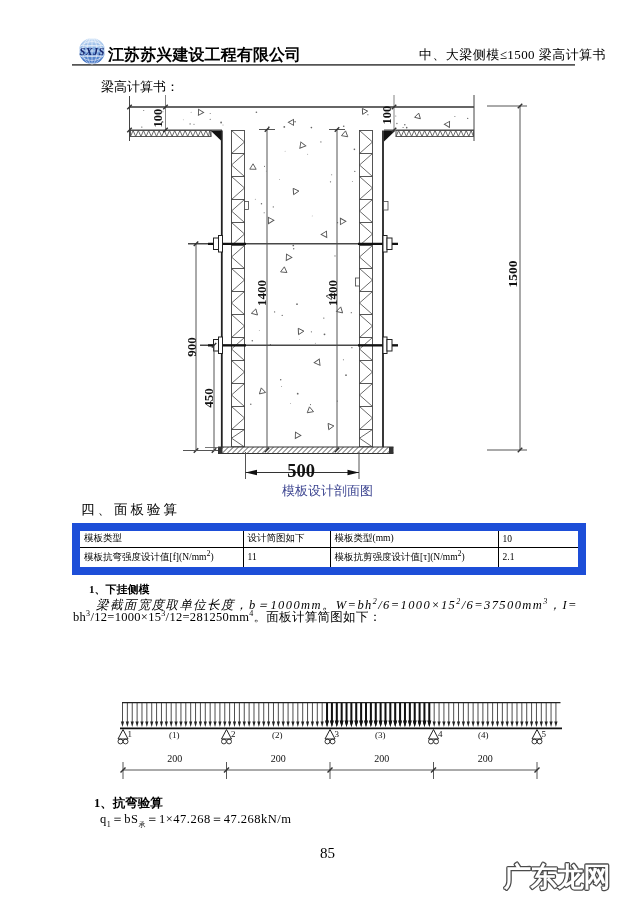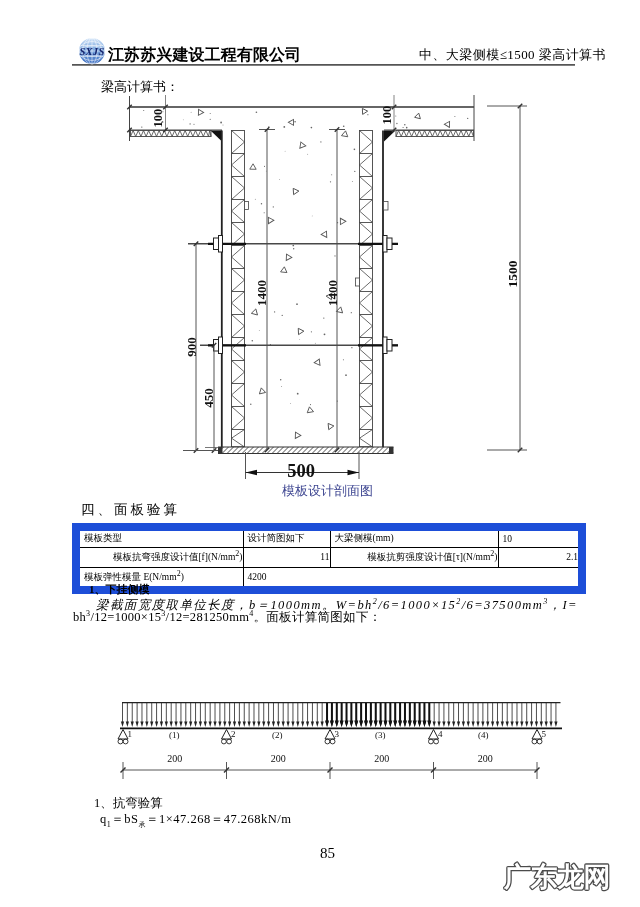--- a/index.html
+++ b/index.html
@@ -4,21 +4,21 @@
 <style>
 html,body{margin:0;padding:0;background:#fff;}
 #page{position:relative;width:640px;height:907px;background:#fff;overflow:hidden;
   font-family:"Liberation Serif",serif;color:#000;}
 .abs{position:absolute;}
 sup{font-size:8px;}
 sub{font-size:8px;}
 table.t{border-collapse:collapse;table-layout:fixed;}
 table.t td{border:1px solid #000;font-size:9.5px;padding:0 0 0 4px;vertical-align:middle;
   font-family:"Liberation Serif",serif;overflow:hidden;white-space:nowrap;}
-tr.r1 td{height:15.5px;}tr.r2 td{height:19px;text-align:right;}tr.r3 td{height:18.5px;}
+tr.r1 td{height:15.5px;}tr.r2 td{height:19px;}tr.r3 td{height:18.5px;}
 </style>
 </head>
 <body>
 <div id="page">
 
 <svg class="abs" style="left:0;top:0" width="640" height="907" viewBox="0 0 640 907">
 
 <line x1="72" y1="64.8" x2="575" y2="64.8" stroke="#555" stroke-width="1.8"></line>
 
 <line x1="129.5" y1="107" x2="474" y2="107" stroke="#333" stroke-width="1.6"></line>
@@ -748,43 +748,39 @@
 <colgroup>
         <col style="width:167px">
         <col style="width:87px">
         <col style="width:168px">
         <col style="width:84px">
       </colgroup>
 <tbody>
         <tr class="r1">
           <td>模板类型</td>
           <td>设计简图如下</td>
-          <td>大梁侧模(mm)</td>
+          <td>模板类型(mm)</td>
           <td>10</td>
         </tr>
 <tr class="r2">
           <td>模板抗弯强度设计值[f](N/mm<sup>2</sup>)</td>
           <td>11</td>
           <td>模板抗剪强度设计值[τ](N/mm<sup>2</sup>)</td>
           <td>2.1</td>
         </tr>
-<tr class="r3">
-          <td>模板弹性模量 E(N/mm<sup>2</sup>)</td>
-          <td colspan="3">4200</td>
-        </tr>
 </tbody>
     </table>
 
 <div class="abs" style="left:89px;top:582px;font-size:11px;font-weight:bold;">1、下挂侧模</div>
 
 <div class="abs" style="left:96px;top:597px;font-size:12.5px;letter-spacing:1.4px;font-style:italic;">梁截面宽度取单位长度，b＝1000mm。W=bh<sup>2</sup>/6=1000×15<sup>2</sup>/6=37500mm<sup>3</sup>，I=</div>
 
 <div class="abs" style="left:73px;top:609px;font-size:12.5px;letter-spacing:0.3px;">bh<sup>3</sup>/12=1000×15<sup>3</sup>/12=281250mm<sup>4</sup>。面板计算简图如下：</div>
 
-<div class="abs" style="left:94px;top:795px;font-size:12.5px;font-weight:normal;">1、抗弯验算</div>
+<div class="abs" style="left:94px;top:795px;font-size:12.5px;font-weight:bold;">1、抗弯验算</div>
 
 <div class="abs" style="left:100px;top:811px;font-size:12.5px;letter-spacing:0.5px;text-align:right;">q<sub>1</sub>＝bS<sub style="font-size:7px;">承</sub>＝1×47.268＝47.268kN/m</div>
 
 <div class="abs" style="left:0;top:845px;width:655px;text-align:center;font-size:15px;">85</div>
 
 <svg class="abs" style="left:498px;top:855px" width="142" height="52" viewBox="0 0 142 52">
 <text x="6" y="31" font-size="27" font-weight="bold" font-family="Liberation Sans, sans-serif" fill="#ffffff" stroke="#4b4b4b" stroke-width="2.6" paint-order="stroke" stroke-linejoin="round" letter-spacing="-0.5">广东龙网</text>
     </svg>
 </div>
 

